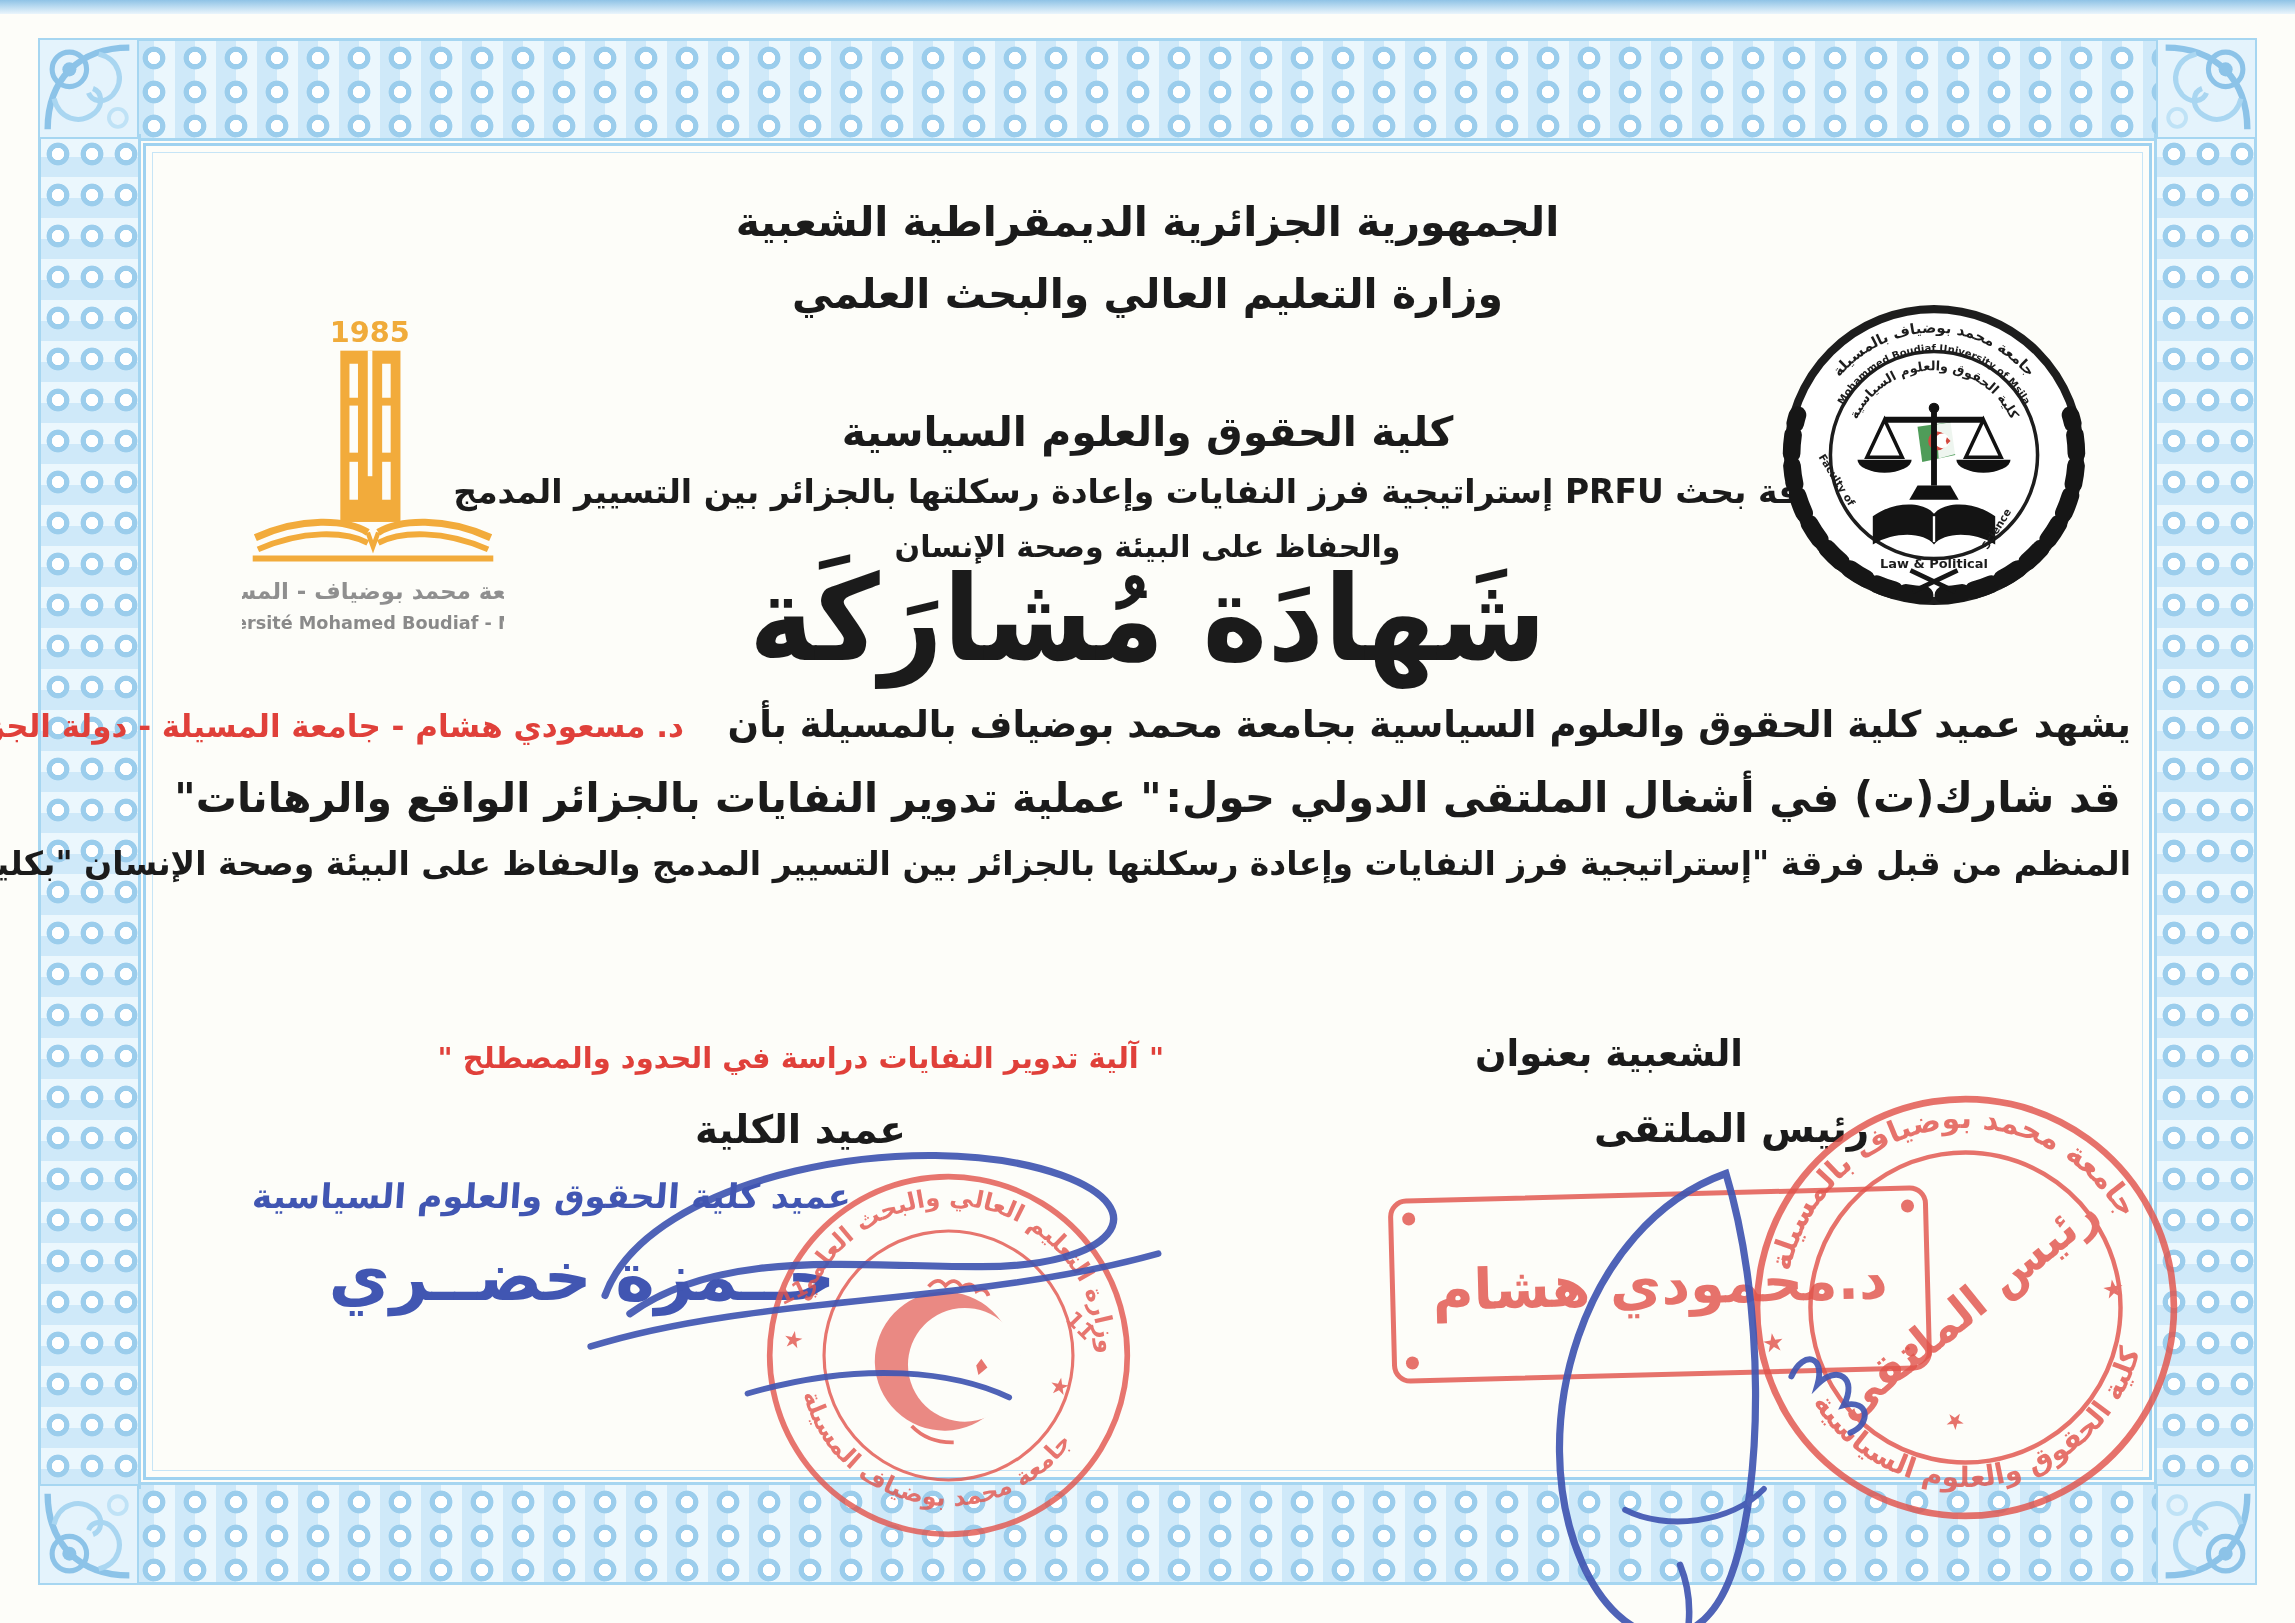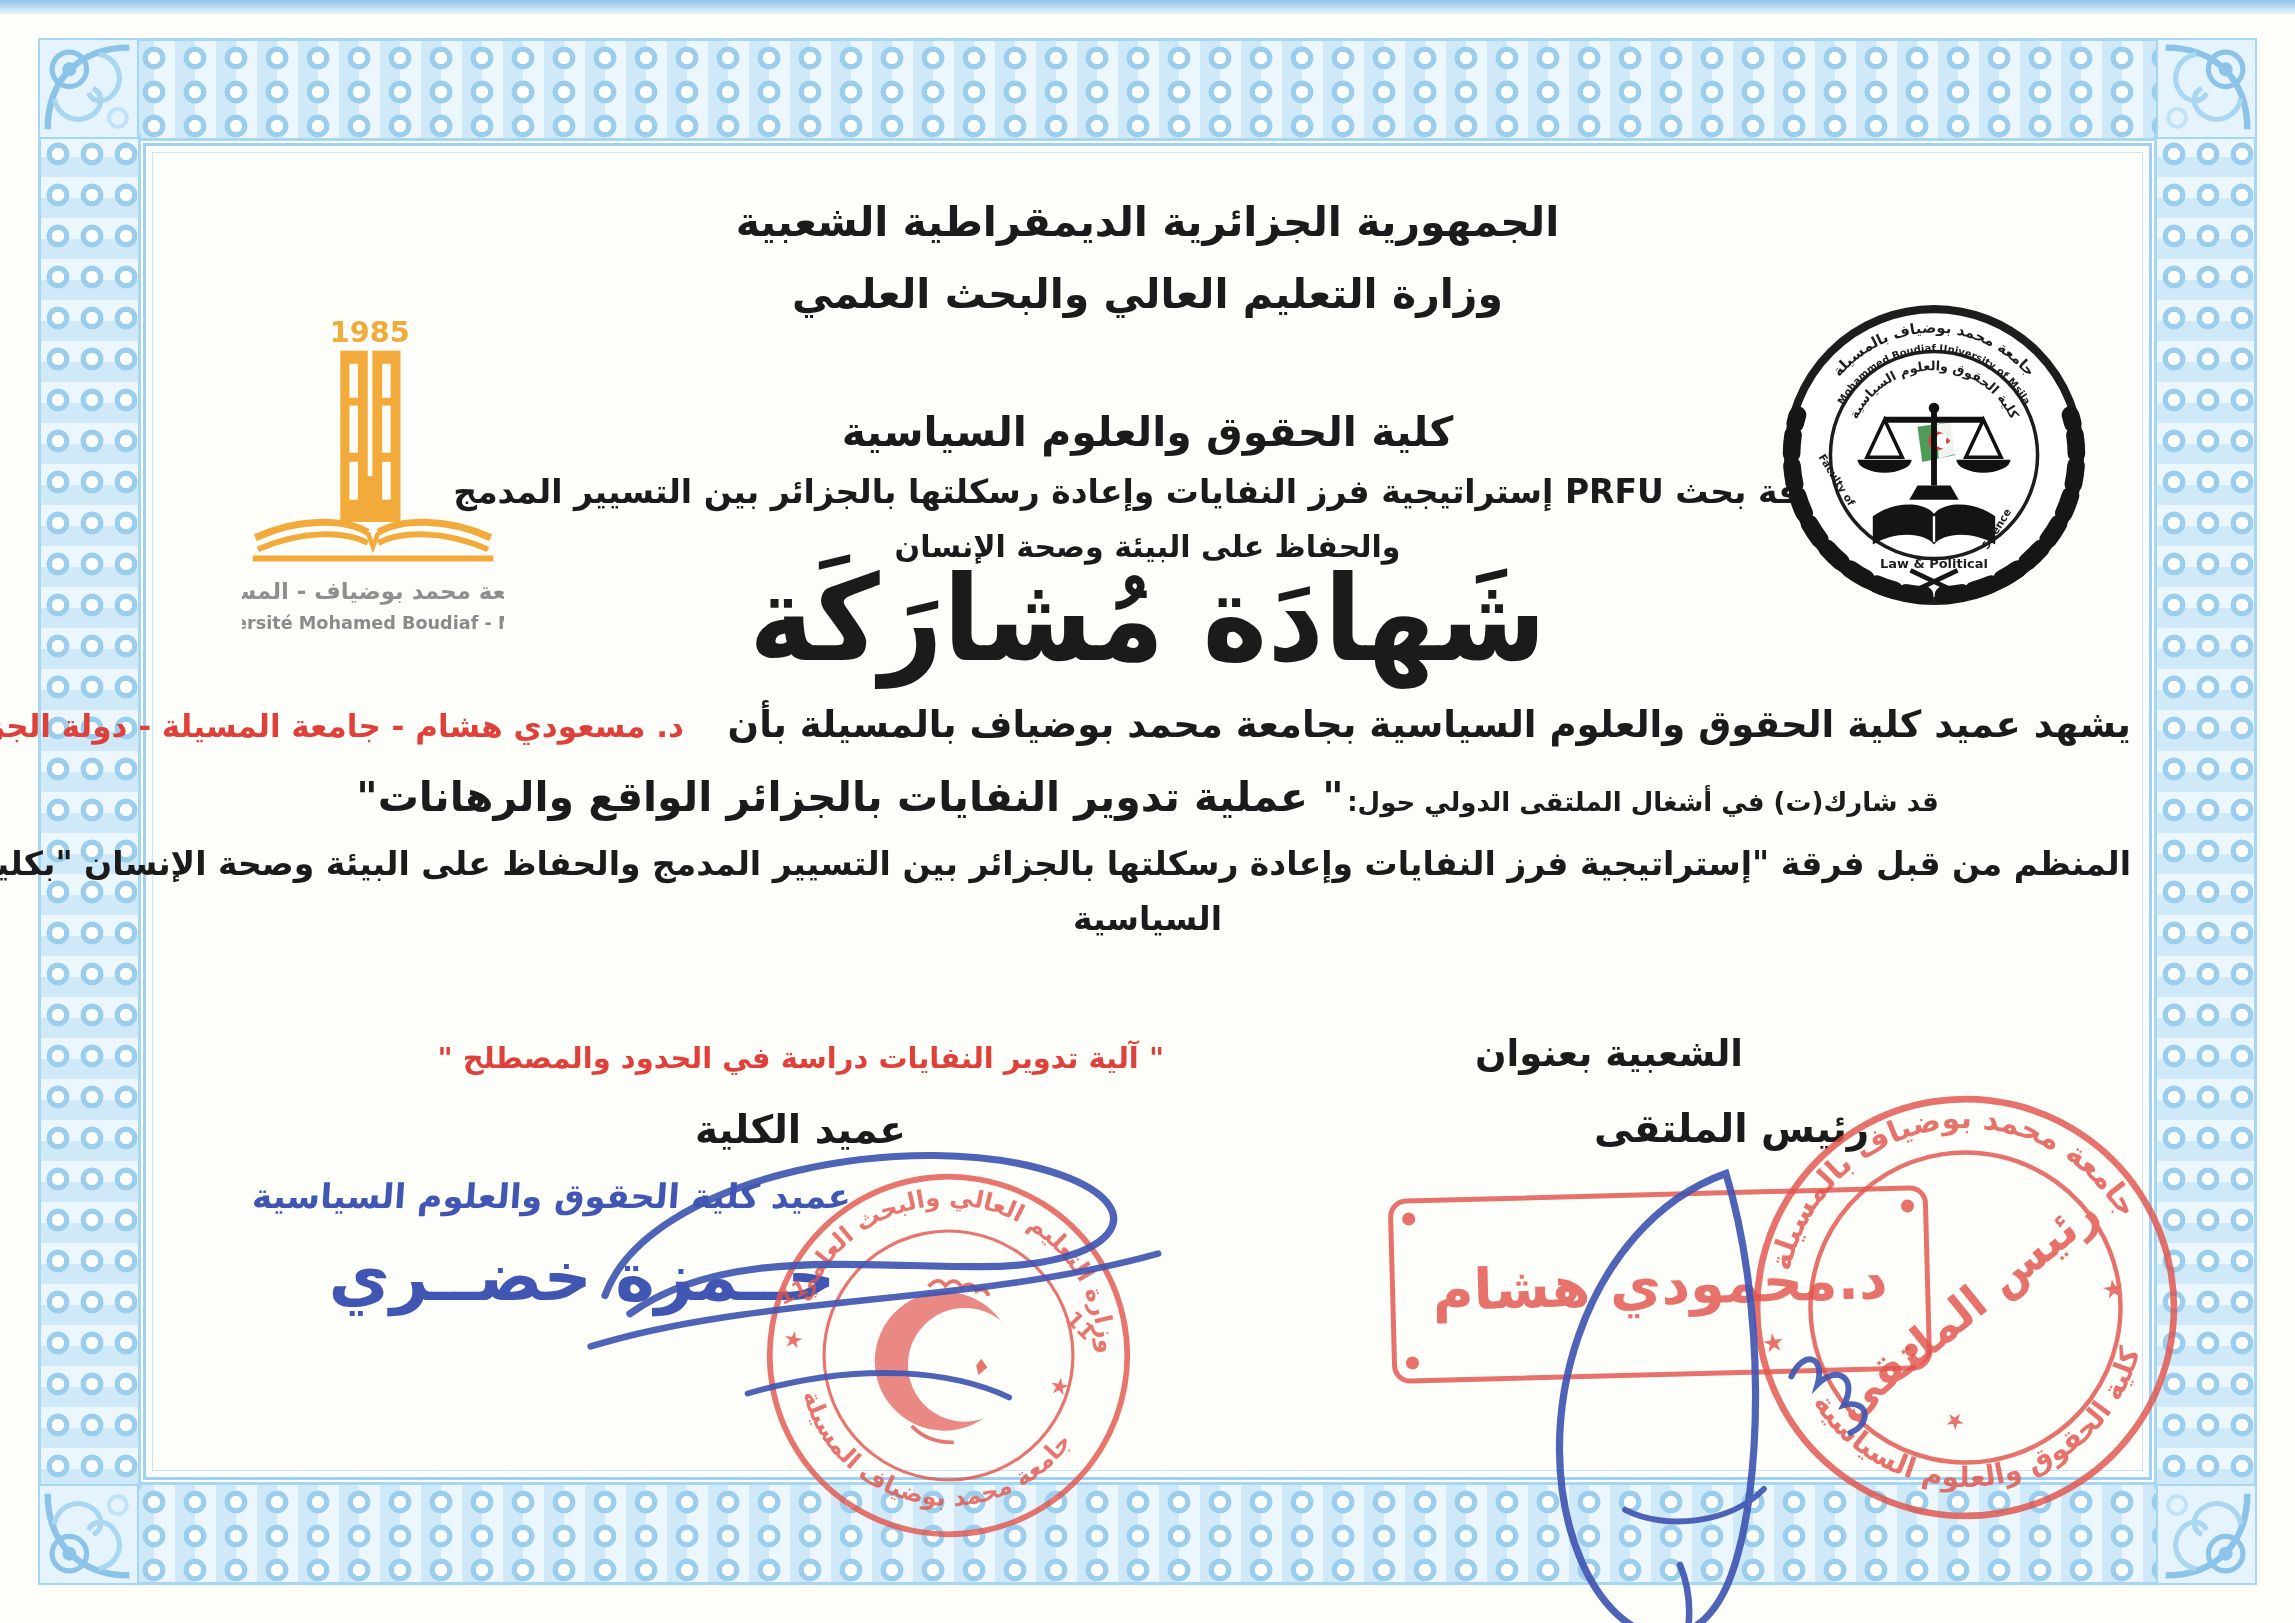--- a/index.html
+++ b/index.html
@@ -36,21 +36,21 @@
   
   .line{position:absolute;left:164px;right:164px;text-align:center;direction:rtl;
         unicode-bidi:plaintext;font-weight:700;white-space:nowrap;}
   .abs{position:absolute;direction:rtl;unicode-bidi:plaintext;font-weight:700;white-space:nowrap;}
   .h-main{font-size:41px;}
   .h-prfu1{font-size:33px;}
   .h-prfu2{font-size:30px;}
   .title{font-size:110px;font-weight:700;transform:scaleY(1.08);}
   .attest-black{font-size:37px;margin-left:40px;}
   .attest-red{font-size:31px;color:#e0403a;}
-  .part-intro{font-size:26px;}
+  .part-intro{font-size:42px;}
   .part-title{font-size:41px;}
   .organizer{font-size:33px;}
   .date{font-size:36px;}
   .interv-label{font-size:37px;}
   .interv-title{font-size:29px;color:#e0403a;text-align:center;}
   .sig-label{font-size:39px;}
   .blue-script{color:#4156b2;text-align:center;}
   
   .rect-stamp{position:absolute;left:1390px;top:1192px;width:530px;height:175px;
       border:5.2px solid #e2544c;border-radius:18.3px;transform:rotate(-1.5deg);
@@ -112,21 +112,20 @@
     <span class="attest-black">يشهد عميد كلية الحقوق والعلوم السياسية بجامعة محمد بوضياف بالمسيلة بأن</span>
     <span class="attest-red">د. مسعودي هشام - جامعة المسيلة - دولة الجزائر</span>
   </div>
 
   <div class="line" style="top:773px">
     <span class="part-intro">قد شارك(ت) في أشغال الملتقى الدولي حول:</span>
     <span class="part-title">" عملية تدوير النفايات بالجزائر الواقع والرهانات"</span>
   </div>
 
   <div class="line organizer" style="top:844px">المنظم من قبل فرقة "إستراتيجية فرز النفايات وإعادة رسكلتها بالجزائر بين التسيير المدمج والحفاظ على البيئة وصحة الإنسان "بكلية الحقوق والعلوم</div>
-  <div class="line organizer" style="top:899px">السياسية</div>
 
   <div class="abs interv-label" style="left:1475px;top:1032px">الشعبية بعنوان</div>
   <div class="abs interv-title" style="left:654px;top:1041px;width:510px">" آلية تدوير النفايات دراسة في الحدود والمصطلح "</div>
 
   <div class="abs sig-label" style="left:695px;top:1107px">عميد الكلية</div>
   <div class="abs sig-label" style="left:1594px;top:1106px">رئيس الملتقى</div>
 
   <div class="abs blue-script" style="left:275px;top:1176px;width:576px;font-size:34px;transform:skewX(-4deg)">عميد كلية الحقوق والعلوم السياسية</div>
   <div class="abs blue-script" style="left:307px;top:1238px;width:550px;font-size:67px;letter-spacing:3.9px">حــمزة خضــري</div>
 

